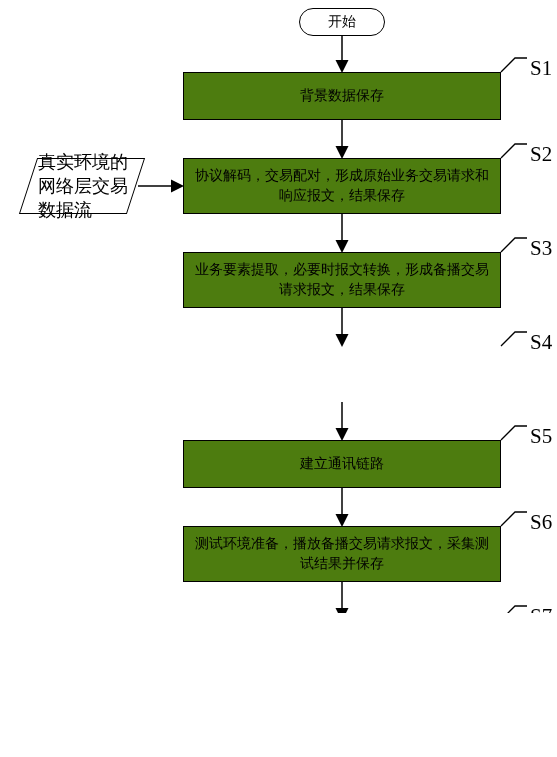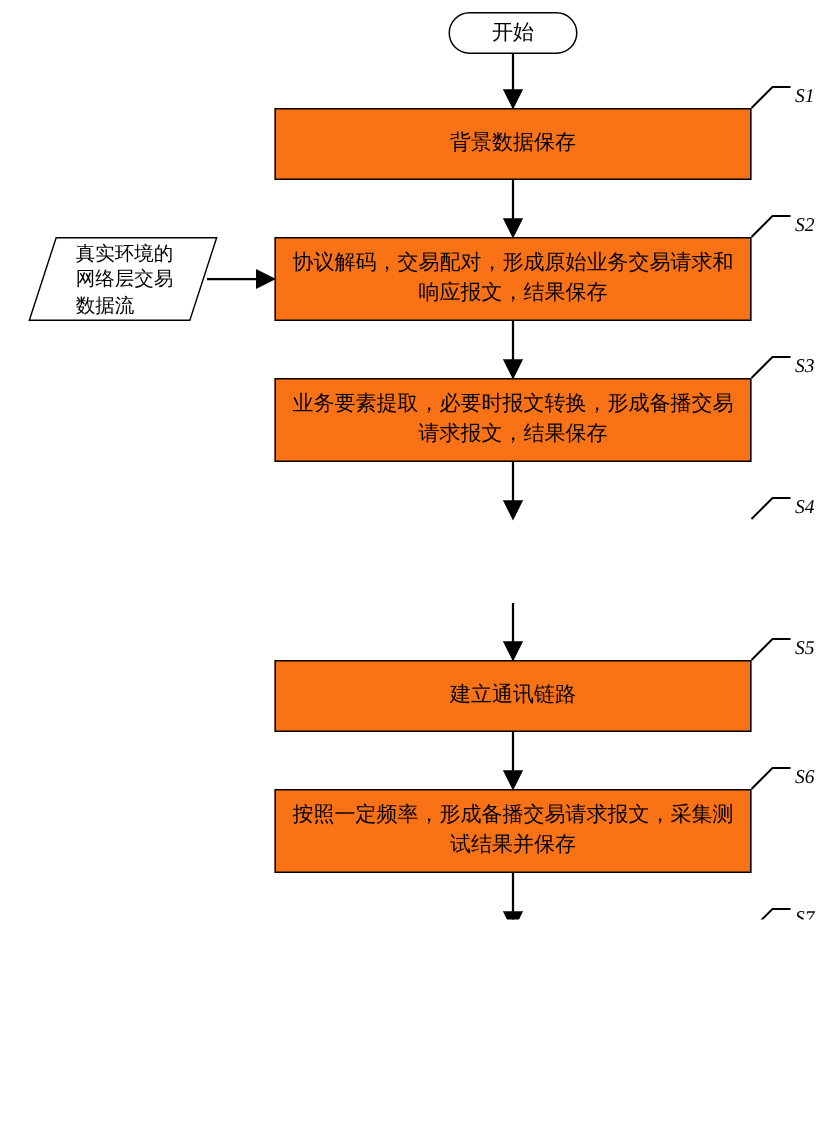--- a/index.html
+++ b/index.html
@@ -26,21 +26,21 @@
     background: #fff;
   }
   .process {
     position: absolute;
     border: 1.5px solid #000;
     display: flex;
     align-items: center;
     justify-content: center;
     text-align: center;
     box-sizing: border-box;
-    background: #f97316;
+    background: #4d7c0f;
     padding: 4px 8px;
     line-height: 1.4;
     font-family: Liberation Serif, serif;
   }
   .parallelogram-wrap {
     position: absolute;
   }
   .parallelogram {
     position: absolute;
     border: 1.5px solid #000;
@@ -53,23 +53,22 @@
     display: flex;
     align-items: center;
     justify-content: center;
     text-align: left;
     line-height: 1.35;
     padding: 0 6px;
     box-sizing: border-box;
   }
   .step-label {
     position: absolute;
-    font-size: 13px;
+    font-size: 21px;
     text-align: center;
-    font-style: italic;
   }
   svg.arrows {
     position: absolute;
     left: 0; top: 0;
     width: 557px;
     height: 757px;
     pointer-events: none;
   }
 </style>
 </head>
@@ -84,38 +83,38 @@
   <div class="process" style="left:183px; top:72px; width:318px; height:48px;">
     <span>背景数据保存</span>
   </div>
 
   <div class="process" style="left:183px; top:158px; width:318px; height:56px;">
     <span>协议解码，交易配对，形成原始业务交易请求和响应报文，结果保存</span>
   </div>
 
   <div class="parallelogram-wrap" style="left:18px; top:158px; width:128px; height:56px;">
     <div class="parallelogram" style="left:10px; top:0; width:108px; height:56px;"></div>
-    <div class="parallelogram-text" style="left:6px; top:0; width:118px; height:56px; font-size:13px;">
+    <div class="parallelogram-text" style="left:6px; top:0; width:118px; height:56px; font-size:18px;">
       <span style="white-space:pre-line;">真实环境的
 网络层交易
 数据流</span>
     </div>
   </div>
 
   <div class="process" style="left:183px; top:252px; width:318px; height:56px;">
     <span>业务要素提取，必要时报文转换，形成备播交易请求报文，结果保存</span>
   </div>
 
 
   <div class="process" style="left:183px; top:440px; width:318px; height:48px;text-align:center;">
     <span>建立通讯链路</span>
   </div>
 
   <div class="process" style="left:183px; top:526px; width:318px; height:56px;">
-    <span>按照一定频率，形成备播交易请求报文，采集测试结果并保存</span>
+    <span>测试环境准备，播放备播交易请求报文，采集测试结果并保存</span>
   </div>
 
 
 
   <div class="step-label" style="left:530px; top:56px;">S1</div>
   <div class="step-label" style="left:530px; top:142px;">S2</div>
   <div class="step-label" style="left:530px; top:236px;">S3</div>
   <div class="step-label" style="left:530px; top:330px;">S4</div>
   <div class="step-label" style="left:530px; top:424px;">S5</div>
   <div class="step-label" style="left:530px; top:510px;">S6</div>

